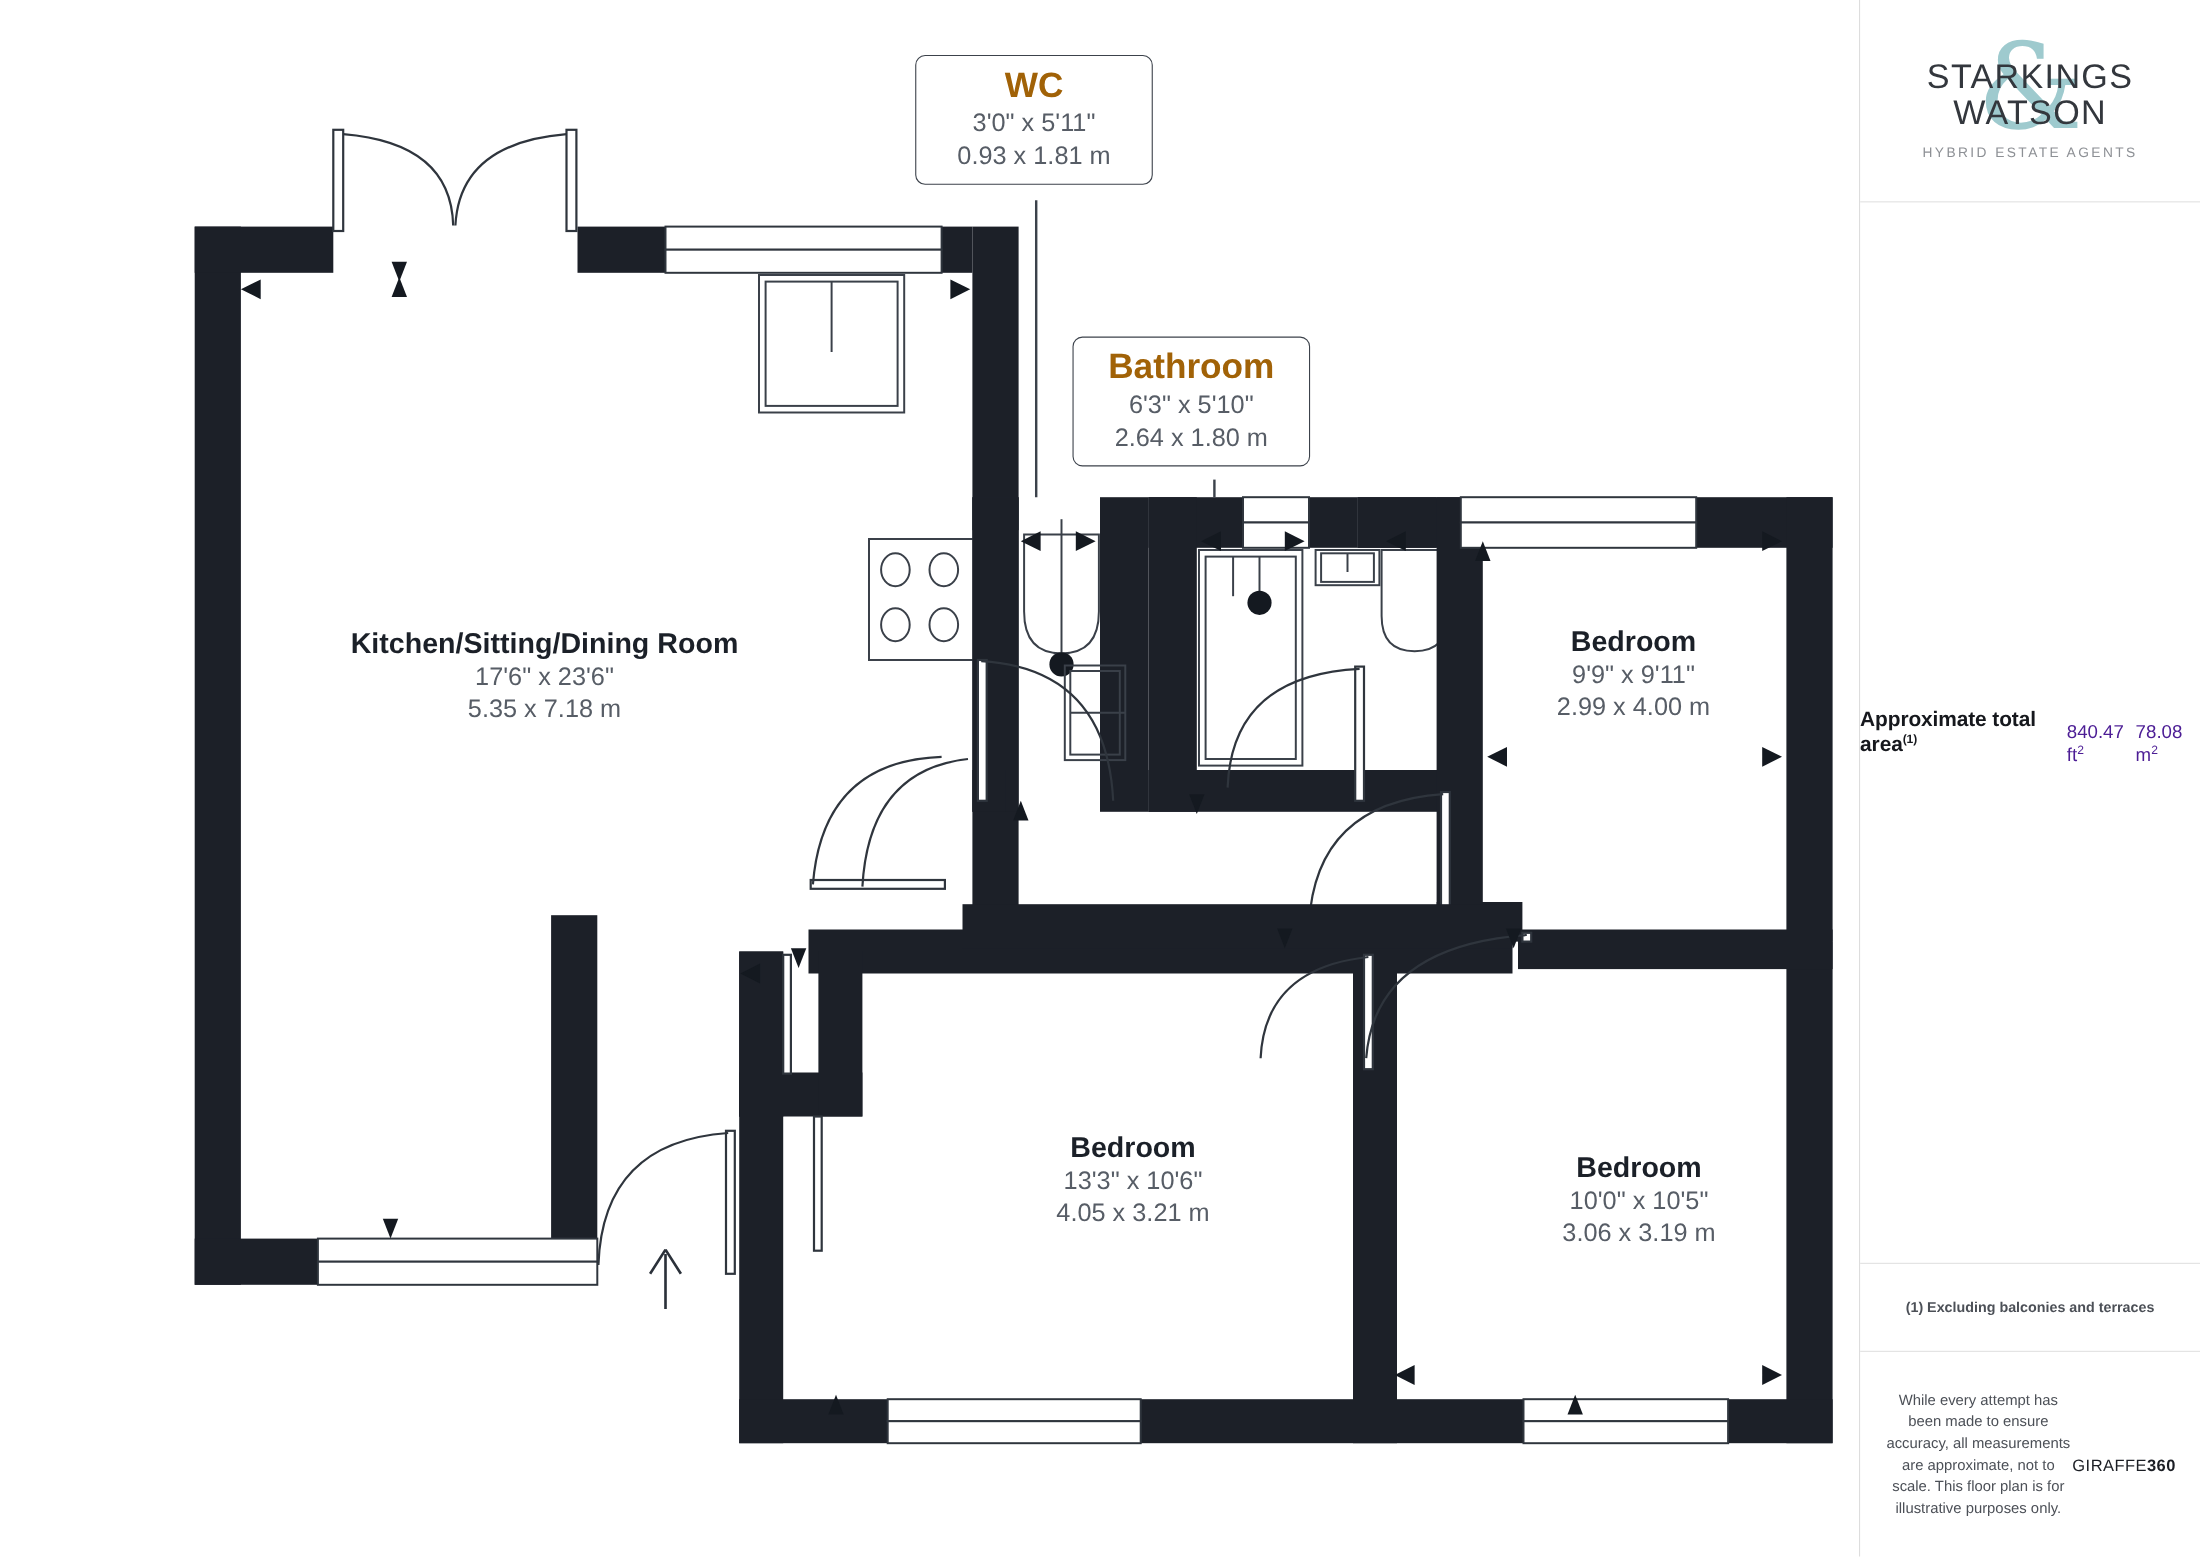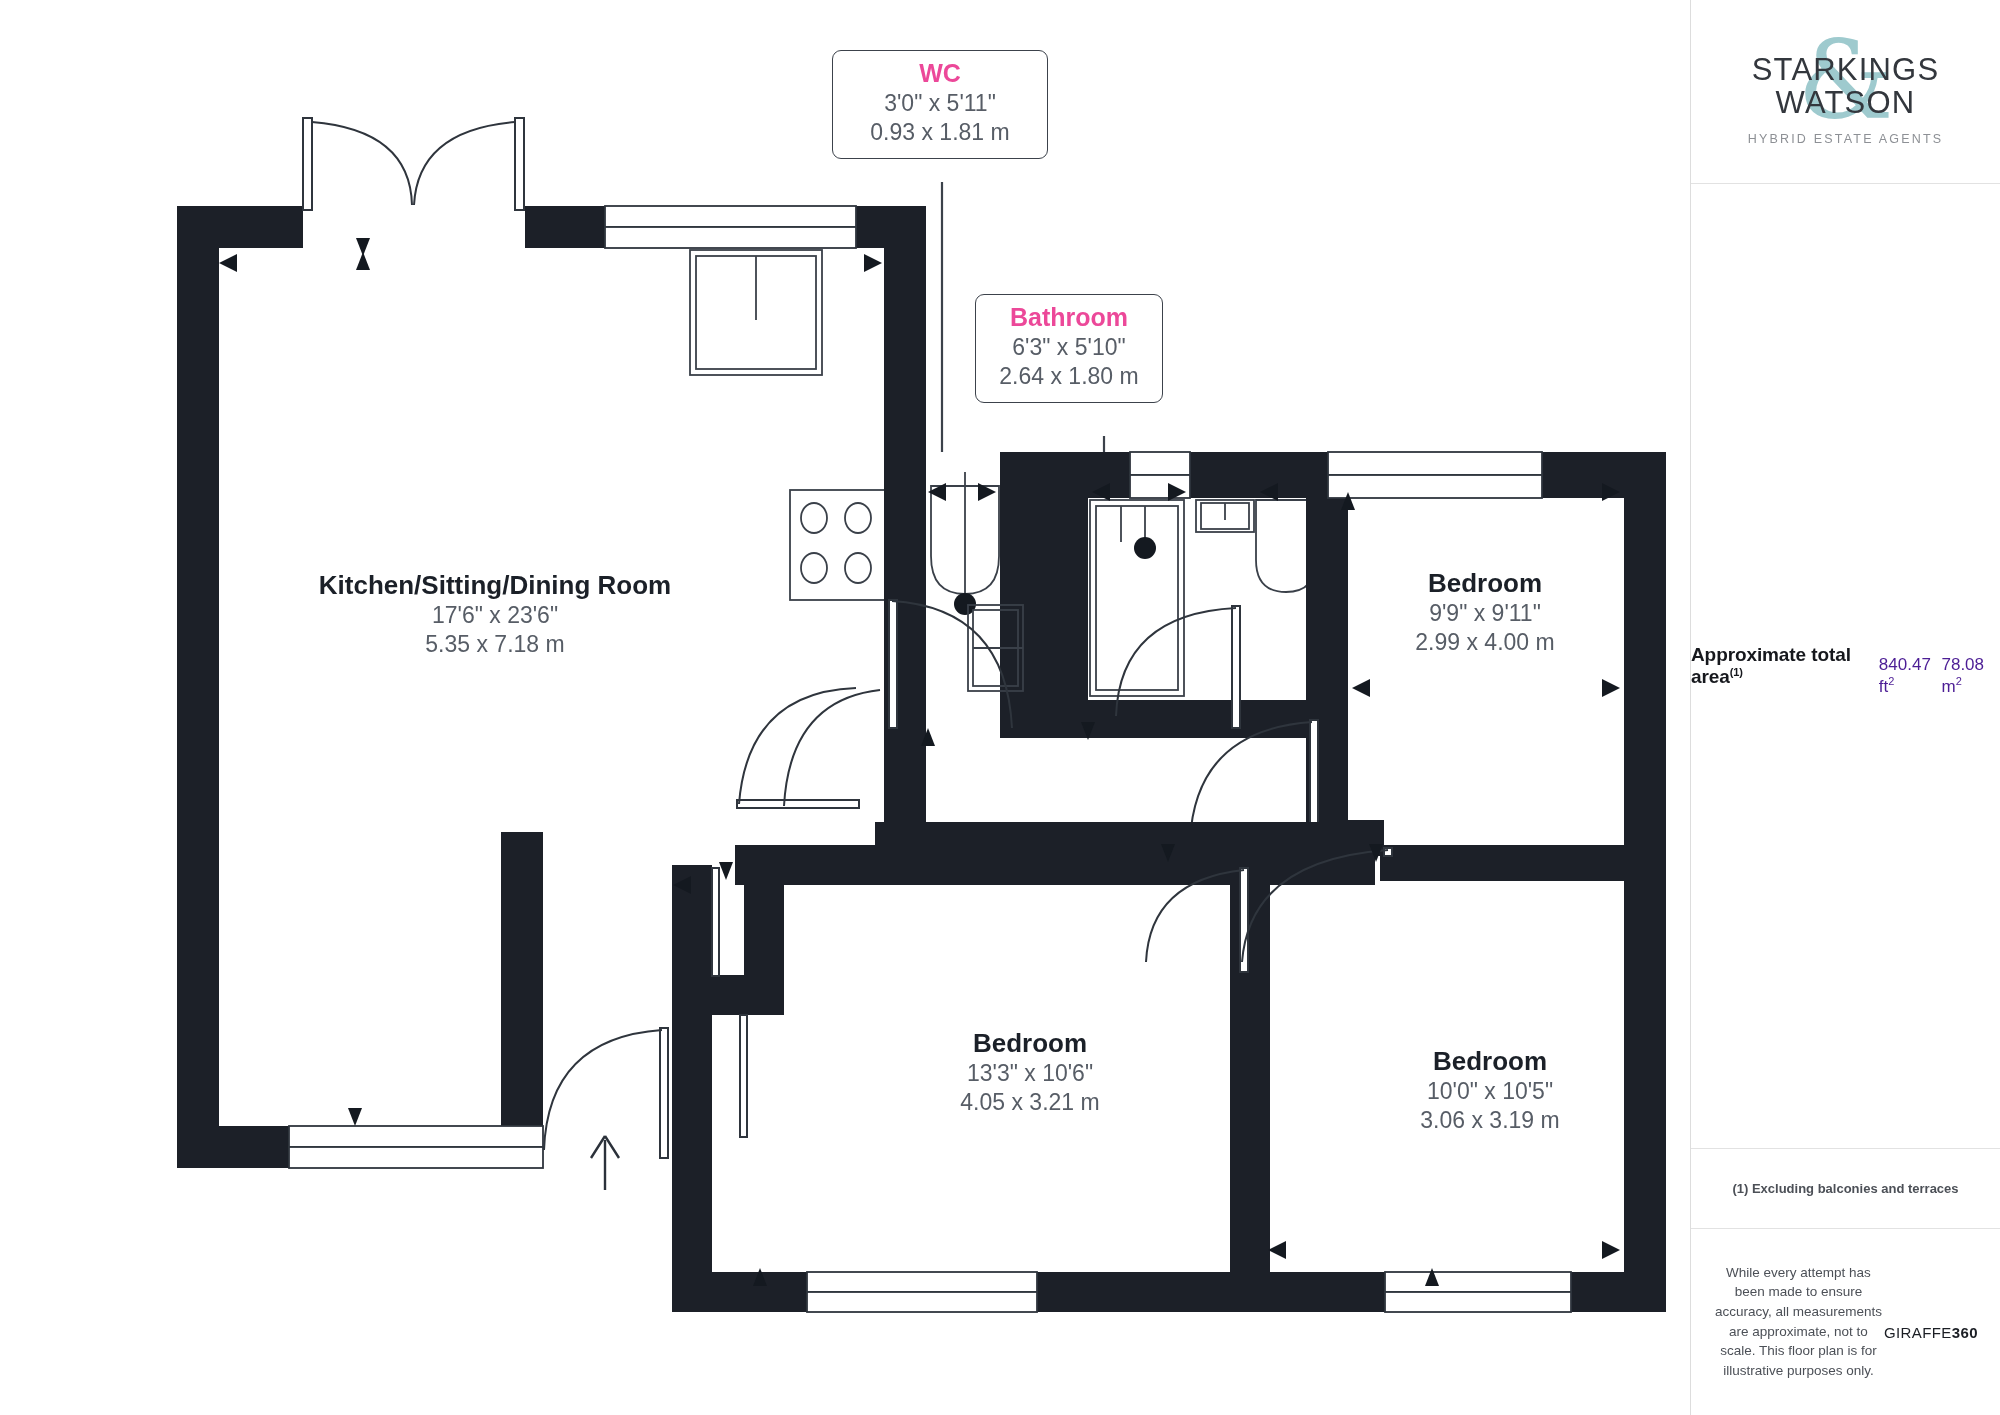--- a/index.html
+++ b/index.html
@@ -41,21 +41,21 @@
   .giraffe{margin-top:22px;font-size:15px;color:#1b1e24;letter-spacing:0.4px;}
   .giraffe b{font-weight:700;}
 
   
   .room-label{position:absolute;text-align:center;pointer-events:none;}
   .room-label .rname{font-size:26px;font-weight:700;color:#1b2028;line-height:1.18;white-space:nowrap;}
   .room-label .rdim{font-size:23px;color:#575d66;line-height:1.28;white-space:nowrap;}
 
   .callout{position:absolute;background:#fff;border:1.6px solid #3c424b;border-radius:9px;
            text-align:center;padding:8px 14px 10px 14px;box-sizing:border-box;}
-  .callout .rname{font-size:25px;font-weight:700;color:#ec4899;line-height:1.18;white-space:nowrap;}
+  .callout .rname{font-size:32px;font-weight:700;color:#a16207;line-height:1.18;white-space:nowrap;}
   .callout .rdim{font-size:23px;color:#575d66;line-height:1.3;white-space:nowrap;}
 </style>
 </head>
 <body>
 
 <div id="app">
 
   <div id="plan-area">
 
     <svg id="plan-svg" width="1690" height="1415" viewBox="0 0 1690 1415">
@@ -283,21 +283,21 @@
         <path d="M681 885 l18 -9 v18 z" transform="translate(-8,0)"></path>
       </g>
     </svg>
 
     <div class="callout" style="left:832px;top:50px;width:216px;">
       <div class="rname">WC</div>
       <div class="rdim">3'0" x 5'11"</div>
       <div class="rdim">0.93 x 1.81 m</div>
     </div>
 
-    <div class="callout" style="left:975px;top:294px;width:188px;">
+    <div class="callout" style="left:975px;top:306px;width:216px;">
       <div class="rname">Bathroom</div>
       <div class="rdim">6'3" x 5'10"</div>
       <div class="rdim">2.64 x 1.80 m</div>
     </div>
 
     <div class="room-label" style="left:180px;top:570px;width:630px;">
       <div class="rname">Kitchen/Sitting/Dining Room</div>
       <div class="rdim">17'6" x 23'6"</div>
       <div class="rdim">5.35 x 7.18 m</div>
     </div>

